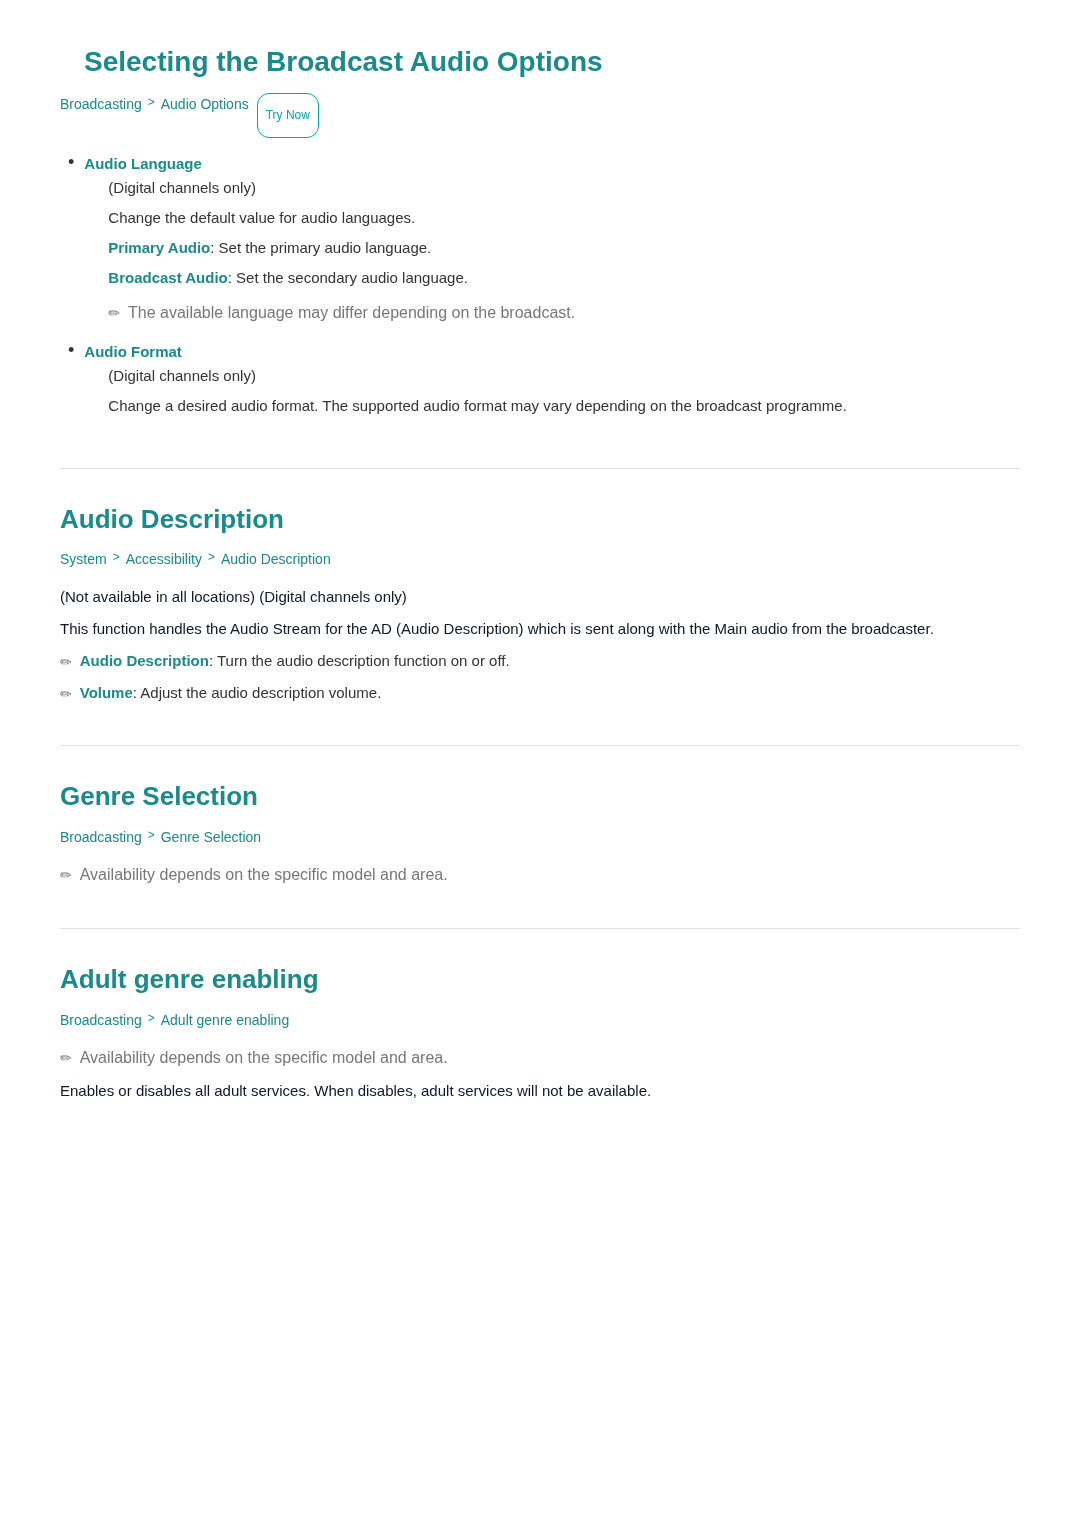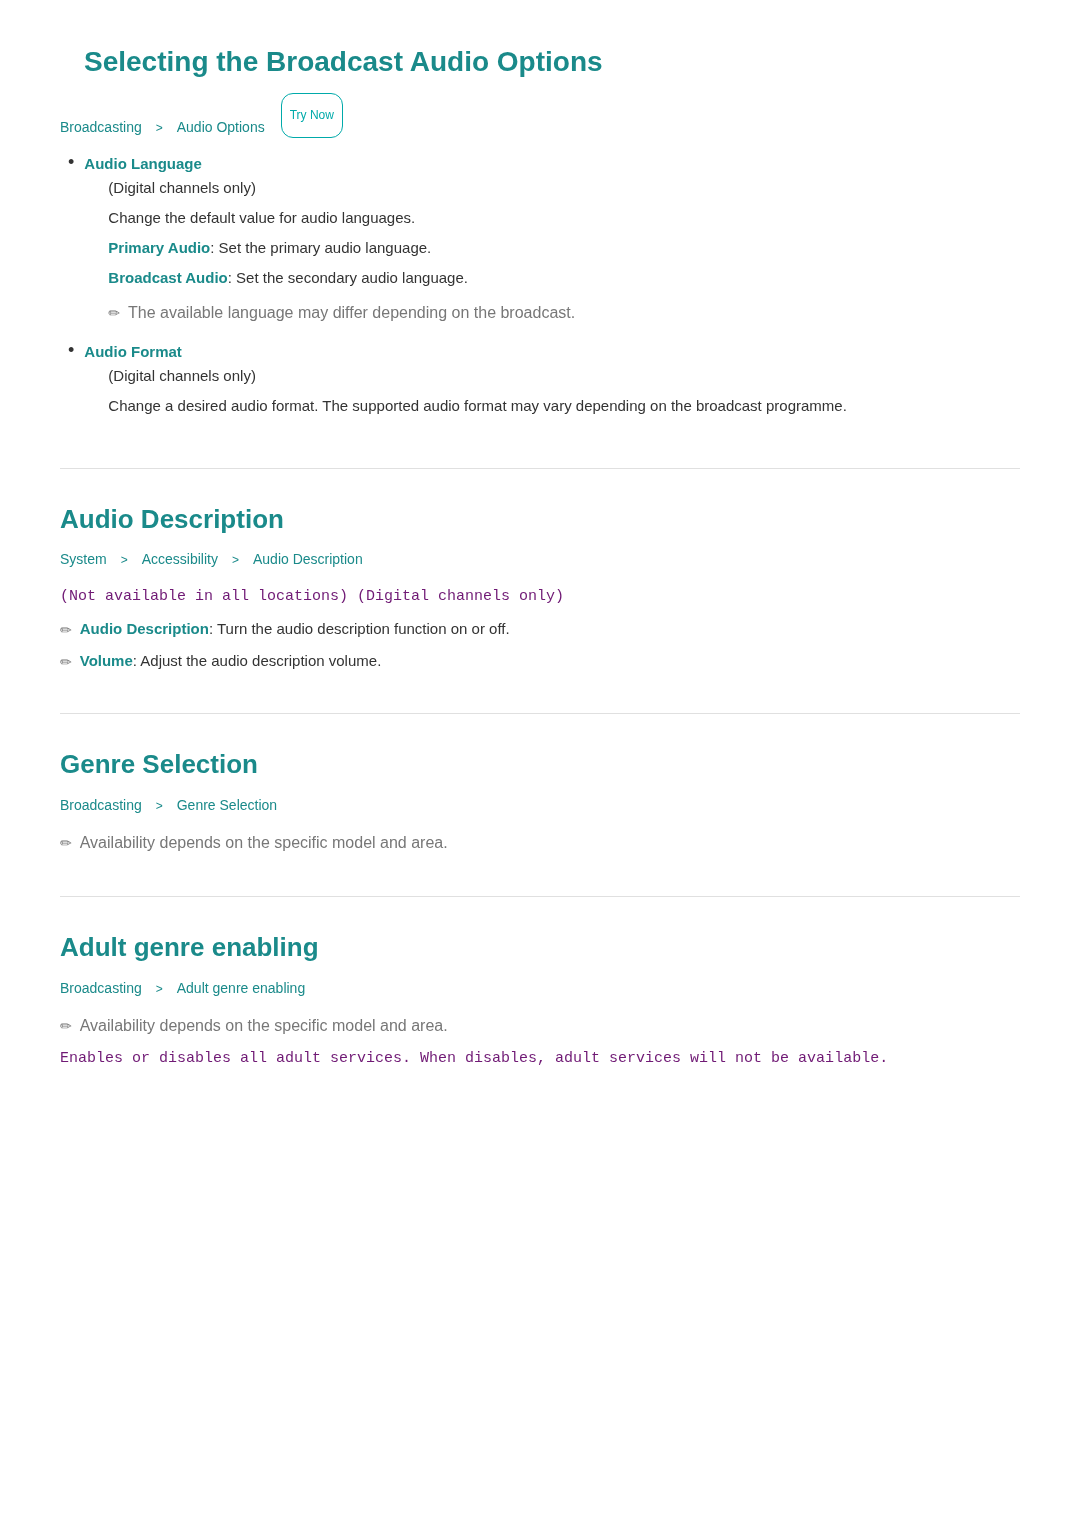--- a/index.html
+++ b/index.html
@@ -32,22 +32,22 @@
 
     h2 {
       font-size: 26px;
       font-weight: 600;
       color: #1a8a8a;
       margin-bottom: 8px;
     }
 
     .breadcrumb {
       display: flex;
-      align-items: flex-end;
-      gap: 12px;
+      align-items: flex-start;
+      gap: 4px;
       margin-bottom: 14px;
       font-size: 14px;
     }
 
     .breadcrumb-link {
       color: #1a8a8a;
       text-decoration: none;
     }
 
     .breadcrumb-separator {
@@ -134,23 +134,22 @@
       font-weight: 600;
     }
 
     .divider {
       border: none;
       border-top: 1px solid #e0e0e0;
       margin: 30px 0;
     }
 
     .body-text {
-      color: #701a75;
+      color: #0f172a;
       margin-bottom: 8px;
-      font-family: Liberation Mono, monospace;
     }
   </style>
 </head>
 <body>
 
 <div class="section">
   <h1>Selecting the Broadcast Audio Options</h1>
 
   <div class="breadcrumb">
     <a class="breadcrumb-link">Broadcasting</a>
@@ -202,20 +201,21 @@
 
   <div class="breadcrumb">
     <a class="breadcrumb-link">System</a>
     <span class="breadcrumb-separator">&gt;</span>
     <a class="breadcrumb-link">Accessibility</a>
     <span class="breadcrumb-separator">&gt;</span>
     <a class="breadcrumb-link">Audio Description</a>
   </div>
 
   <p class="body-text">(Not available in all locations) (Digital channels only)</p>
+  <p class="body-text">This function handles the Audio Stream for the AD (Audio Description) which is sent along with the Main audio from the broadcaster.</p>
 
   <div class="note-row-toplevel">
     <span class="note-icon">✏</span>
     <span>
       <span class="inline-link">Audio Description</span><span>: Turn the audio description function on or off.</span>
     </span>
   </div>
 
   <div class="note-row-toplevel">
     <span class="note-icon">✏</span>

